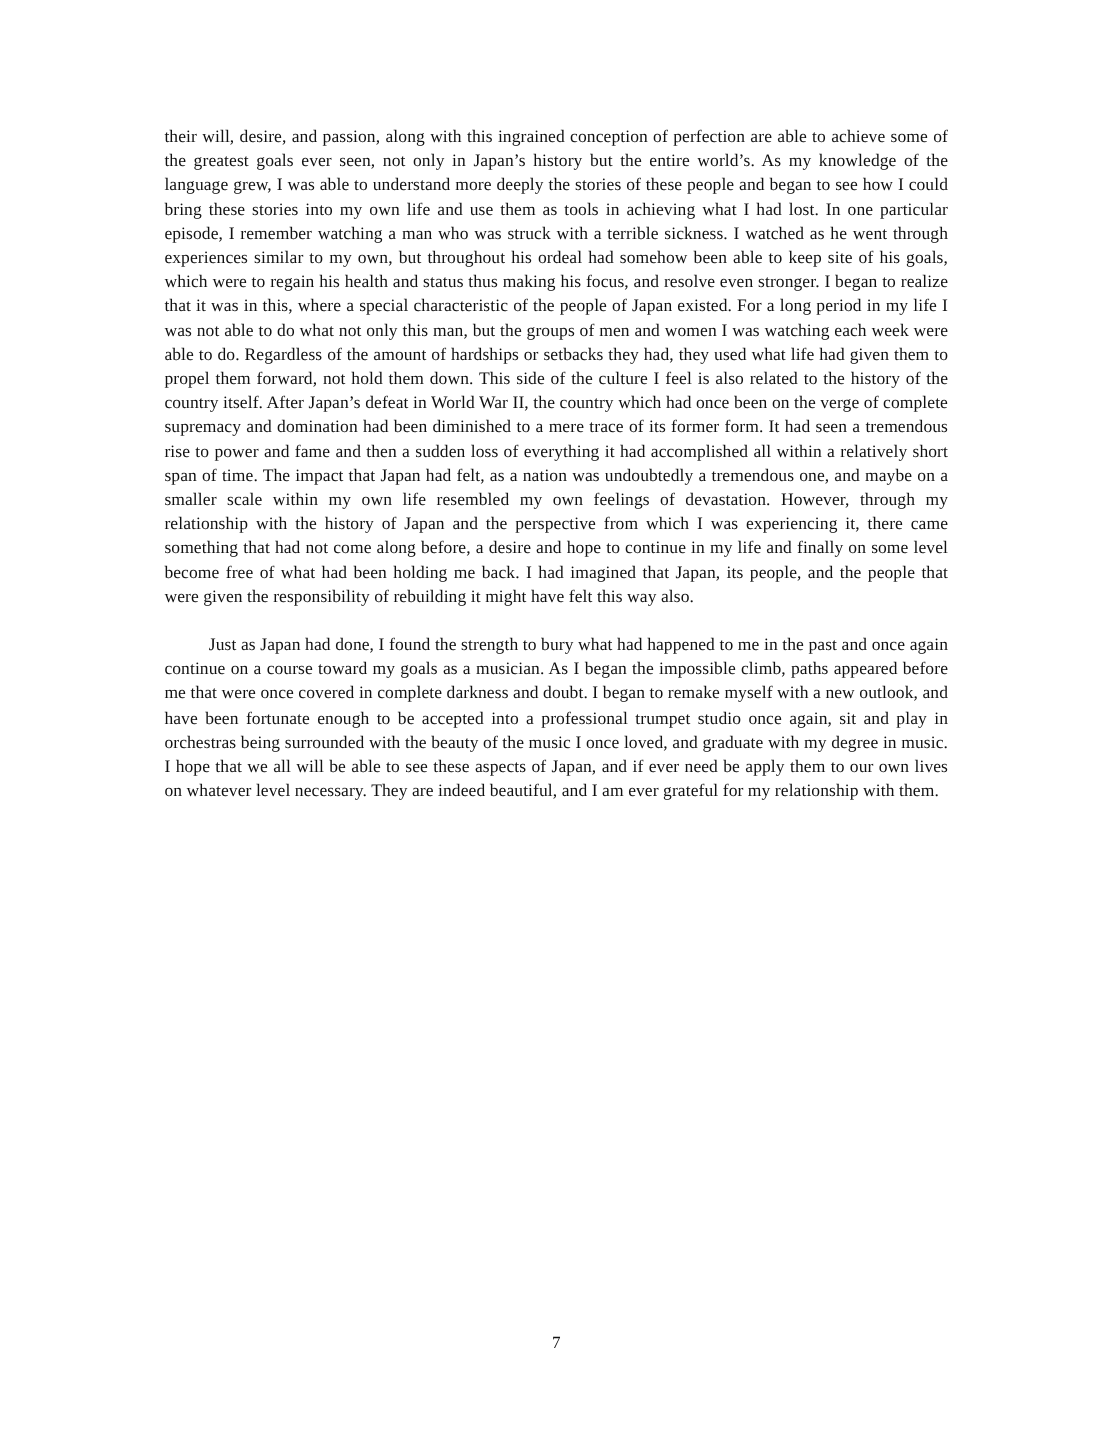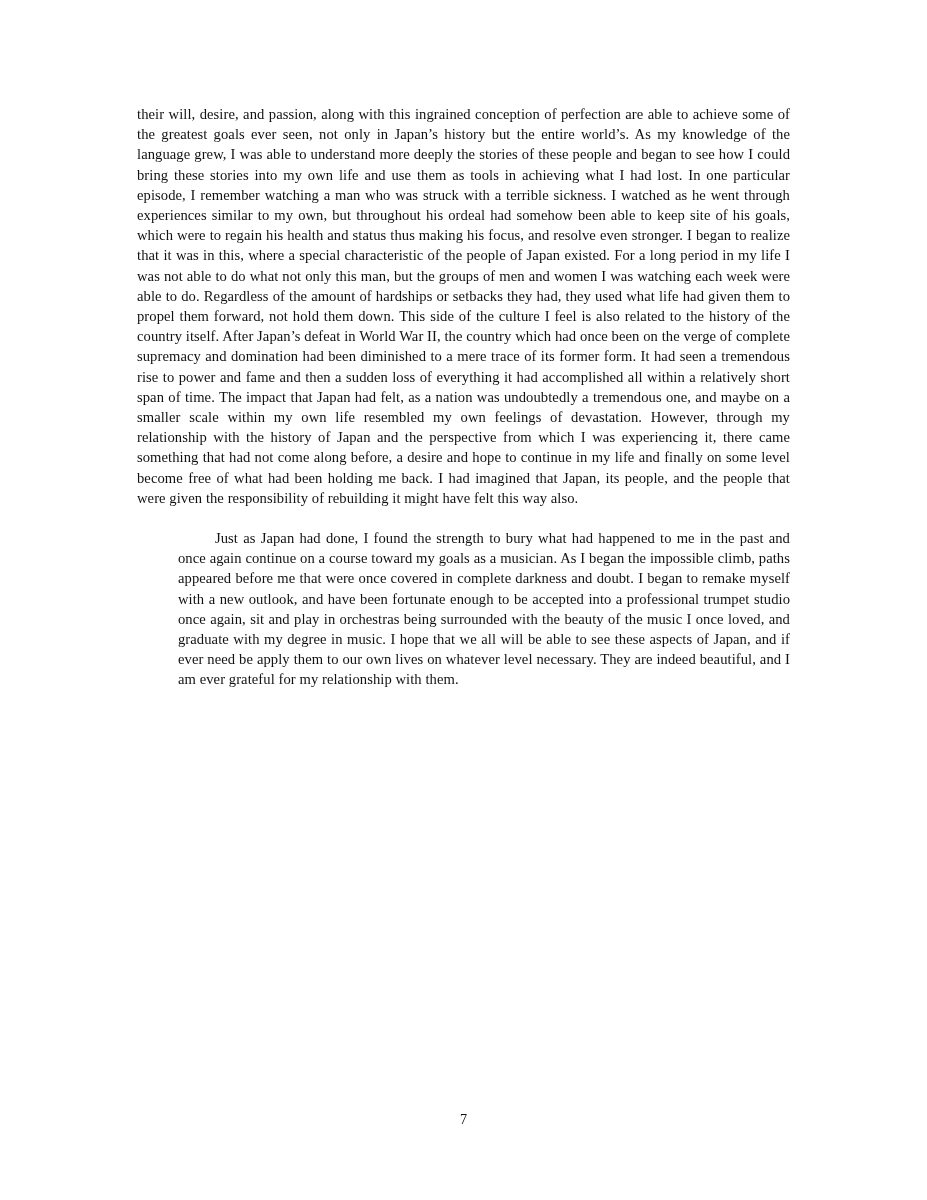--- a/index.html
+++ b/index.html
@@ -33,21 +33,20 @@
   .para {
     font-size: 14.6px;
     line-height: 20.2px;
     text-align: justify;
     margin: 0;
     color: #111111;
     letter-spacing: 0.005em;
   }
   .para + .para {
     margin-top: 20px;
-    margin-left: 41px;
   }
   .para.indent {
     text-indent: 37px;
   }
   .page-number {
     position: absolute;
     left: 0;
     top: 1110px;
     width: 927px;
     text-align: center;

